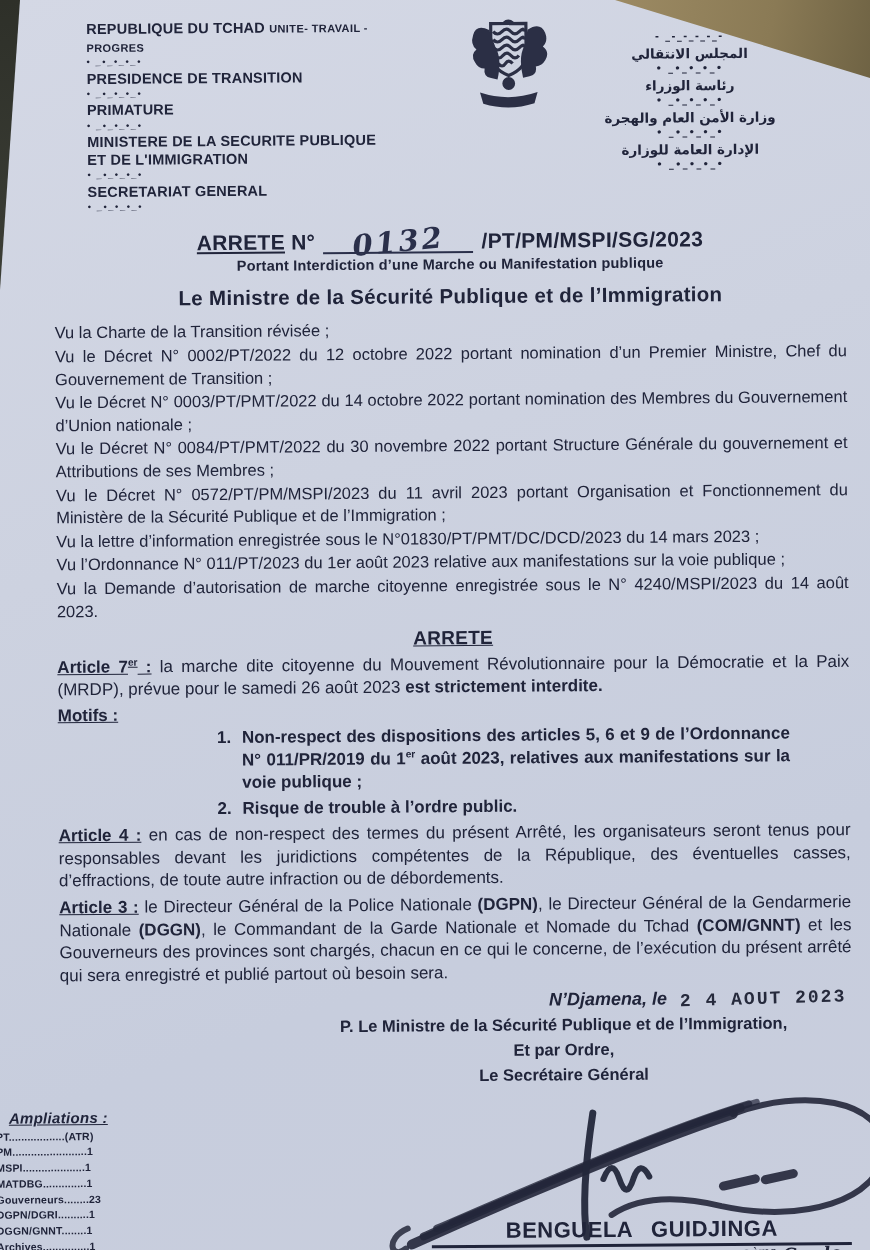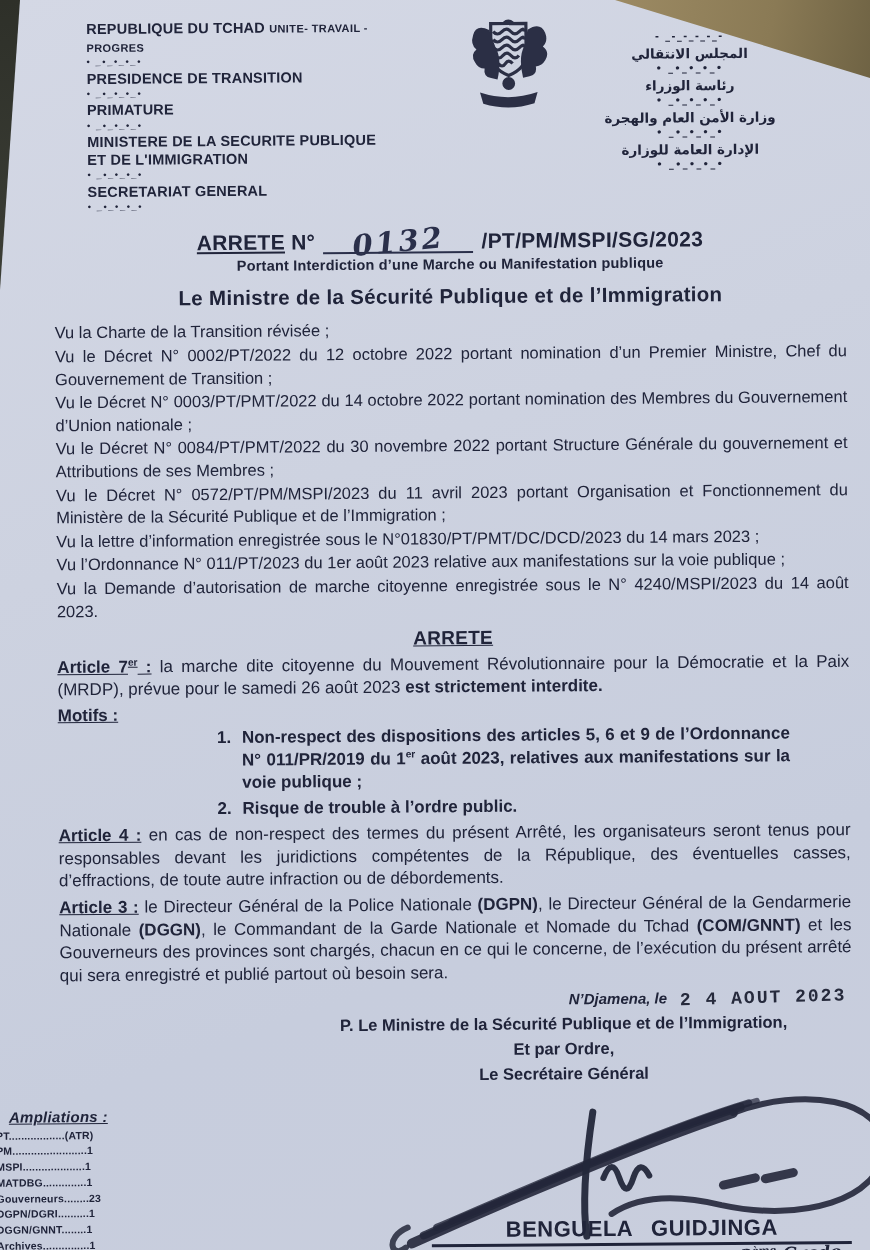--- a/index.html
+++ b/index.html
@@ -62,21 +62,21 @@
 
   
   .arrete-h{text-align:center;font-size:19px;font-weight:700;text-decoration:underline;margin:8px 0 4px;letter-spacing:.3px;}
   .art{font-size:17px;line-height:1.33;text-align:justify;margin:4px 0;}
   .motifs-label{font-size:17px;font-weight:700;text-decoration:underline;margin:2px 0;}
   ol.motifs{margin:2px 60px 4px 0;padding-left:178px;font-weight:700;font-size:17px;line-height:1.3;}
   ol.motifs li{margin-bottom:4px;padding-left:6px;text-align:justify;}
 
   
   .dateline{text-align:right;padding-right:6px;margin-top:6px;white-space:nowrap;}
-  .dateline .place{font-style:italic;font-weight:700;font-size:15px;}
+  .dateline .place{font-style:italic;font-weight:700;font-size:18px;}
   .stamp{
     font-family:"Liberation Mono",monospace;font-weight:700;font-size:18px;letter-spacing:2px;
     color:#262a3c;display:inline-block;transform:rotate(-1.2deg);margin-left:8px;
   }
   .sig-lines{margin-left:215px;text-align:center;font-weight:700;font-size:16.5px;line-height:1.5;margin-top:2px;}
 
   
   .bottom{position:relative;height:240px;margin-top:2px;}
   .ampliations{position:absolute;left:-54px;top:16px;width:200px;}
   .amp-h{font-size:15px;font-weight:700;font-style:italic;text-decoration:underline;letter-spacing:.3px;margin-left:2px;}

